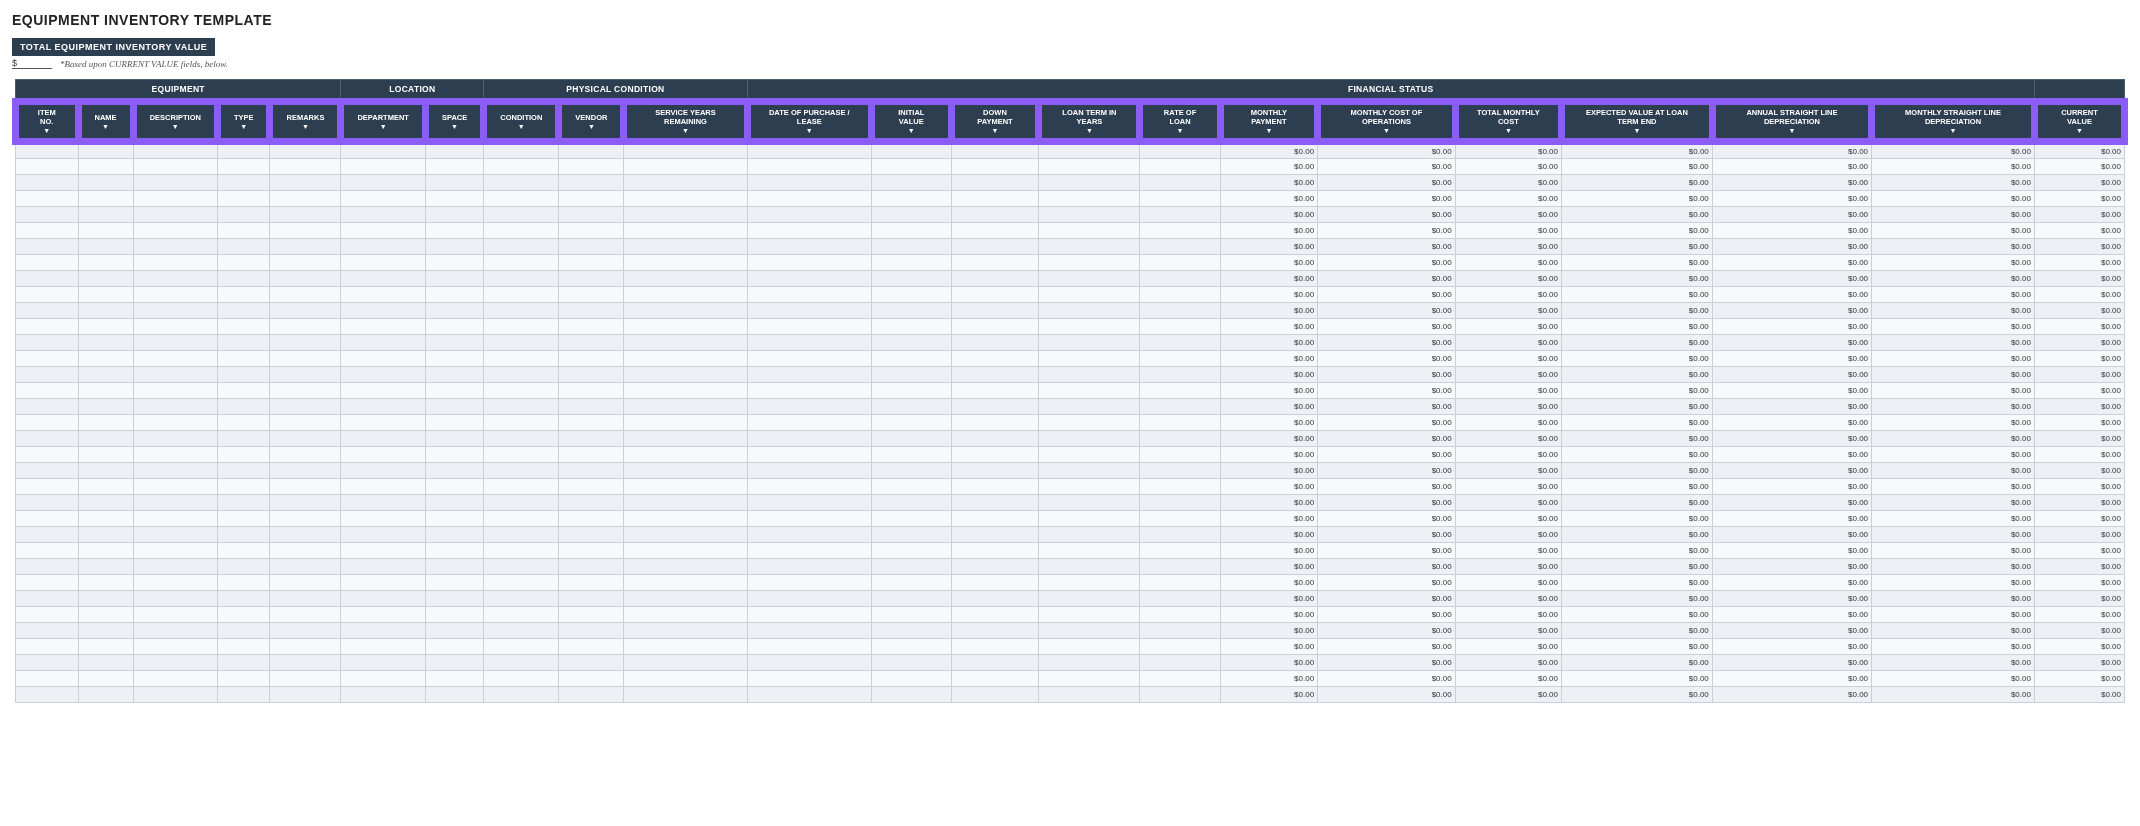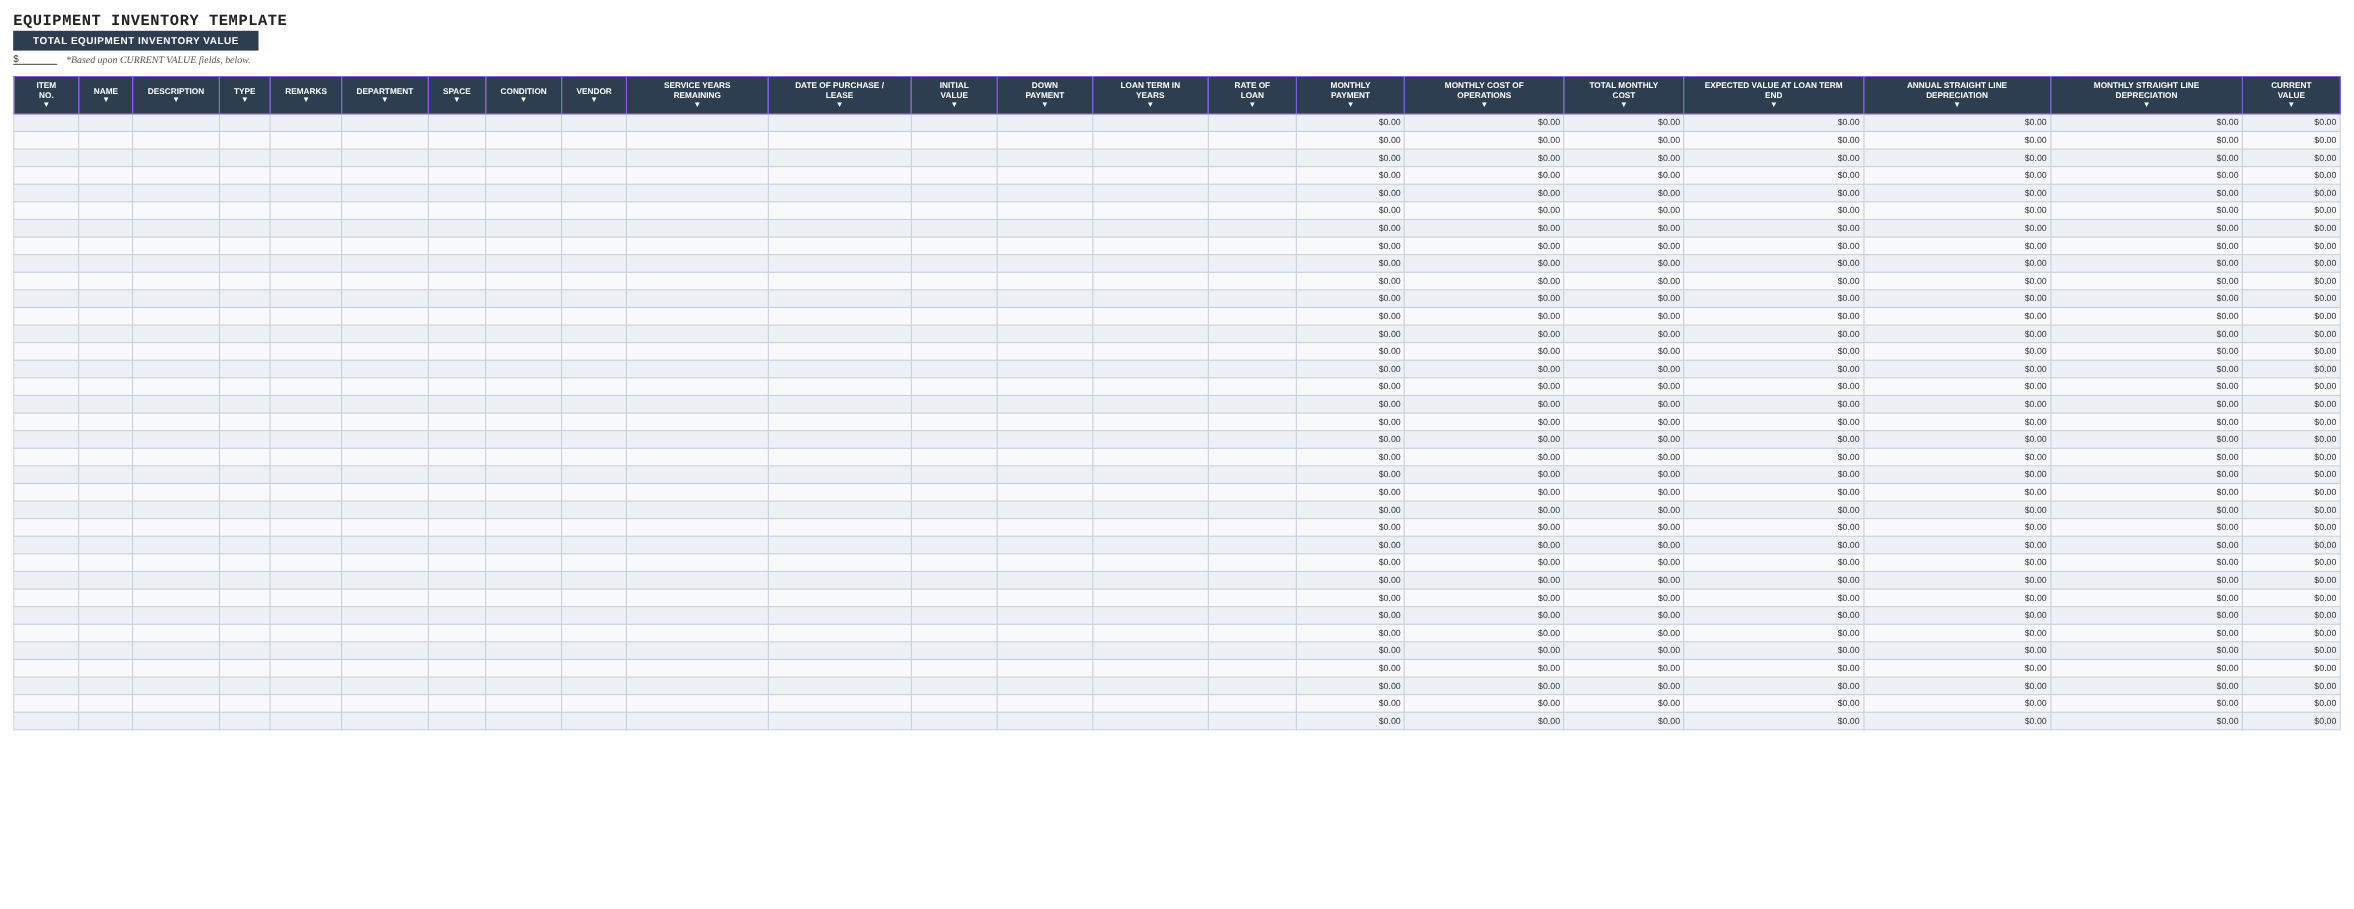--- a/index.html
+++ b/index.html
@@ -7,28 +7,28 @@
       font-family: Arial, sans-serif;
       font-size: 10px;
       background: #fff;
       padding: 12px;
       color: #222;
     }
 
     .page-title {
       font-size: 14px;
       font-weight: bold;
+      margin-bottom: 10px;
       letter-spacing: 0.5px;
-      font-family: Liberation Mono, monospace;
     }
 
     .summary-box {
       background: #2d3e50;
       color: #fff;
-      padding: 4px 18px;
+      padding: 4px 8px;
       font-size: 9px;
       font-weight: bold;
       display: inline-block;
       margin-bottom: 2px;
       letter-spacing: 0.5px;
     }
 
     .summary-row {
       display: flex;
       align-items: center;
@@ -73,21 +73,21 @@
     }
 
     
     .col-header th {
       background: #2d3e50;
       color: #fff;
       text-align: center;
       padding: 3px 13px;
       font-weight: bold;
       font-size: 7.5px;
-      border: 1px solid #8b5cf6;
+      border: 7px solid #8b5cf6;
       vertical-align: middle;
       line-height: 1.2;
     }
 
     .col-header th .dropdown-arrow {
       display: block;
       text-align: center;
       font-size: 7px;
       margin-top: 1px;
     }
@@ -126,20 +126,27 @@
   <div class="summary-box">TOTAL EQUIPMENT INVENTORY VALUE</div>
   <div class="summary-row">
     <span class="summary-value">$</span>
     <span class="note-text">*Based upon CURRENT VALUE fields, below.</span>
   </div>
 </div>
 
 <div class="inventory-table-wrapper">
   <table>
     <thead>
+      <tr class="group-header">
+        <th colspan="5">EQUIPMENT</th>
+        <th colspan="2">LOCATION</th>
+        <th colspan="3">PHYSICAL CONDITION</th>
+        <th colspan="11">FINANCIAL STATUS</th>
+        <th colspan="1"></th>
+      </tr>
       <tr class="col-header">
         <th>ITEM NO.<span class="dropdown-arrow">▼</span></th>
         <th>NAME<span class="dropdown-arrow">▼</span></th>
         <th>DESCRIPTION<span class="dropdown-arrow">▼</span></th>
         <th>TYPE<span class="dropdown-arrow">▼</span></th>
         <th>REMARKS<span class="dropdown-arrow">▼</span></th>
         <th>DEPARTMENT<span class="dropdown-arrow">▼</span></th>
         <th>SPACE<span class="dropdown-arrow">▼</span></th>
         <th>CONDITION<span class="dropdown-arrow">▼</span></th>
         <th>VENDOR<span class="dropdown-arrow">▼</span></th>

